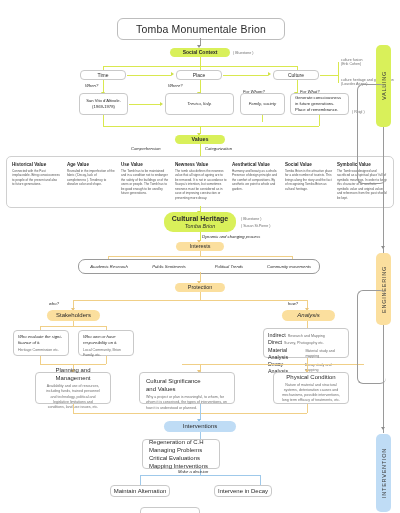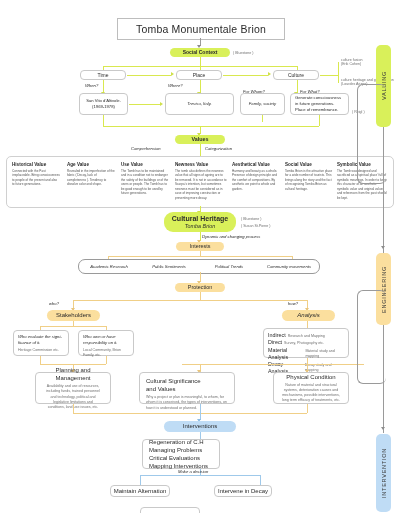--- a/index.html
+++ b/index.html
@@ -11,21 +11,21 @@
   .node{position:absolute;box-sizing:border-box;background:#fff;
         border:0.8px solid #c9c9c9;border-radius:4px;
         display:flex;flex-direction:column;align-items:center;justify-content:center;
         text-align:center;}
   .node.left{align-items:flex-start;text-align:left;}
   .pill{position:absolute;box-sizing:border-box;border-radius:9px;
         display:flex;align-items:center;justify-content:center;text-align:center;}
   .lime{background:#d9f05a;color:#2b2b2b;}
   .amber{background:#fbdf9e;color:#2b2b2b;}
   .blue{background:#bfdcf5;color:#2b2b2b;}
-  .title{position:absolute;background:#fff;border:0.9px solid #bdbdbd;border-radius:0;
+  .title{position:absolute;background:#fff;border:0.9px solid #bdbdbd;border-radius:6px;
          display:flex;align-items:center;justify-content:center;text-align:center;}
   .title span{font-size:10.5px;letter-spacing:.2px;}
 
   
   .t4{font-size:3.6px;line-height:1.45;}
   .t45{font-size:4.2px;line-height:1.45;}
   .t5{font-size:5px;line-height:1.4;}
   .t55{font-size:5.4px;line-height:1.35;}
   .t6{font-size:6px;line-height:1.35;}
   .t7{font-size:7px;line-height:1.3;}

